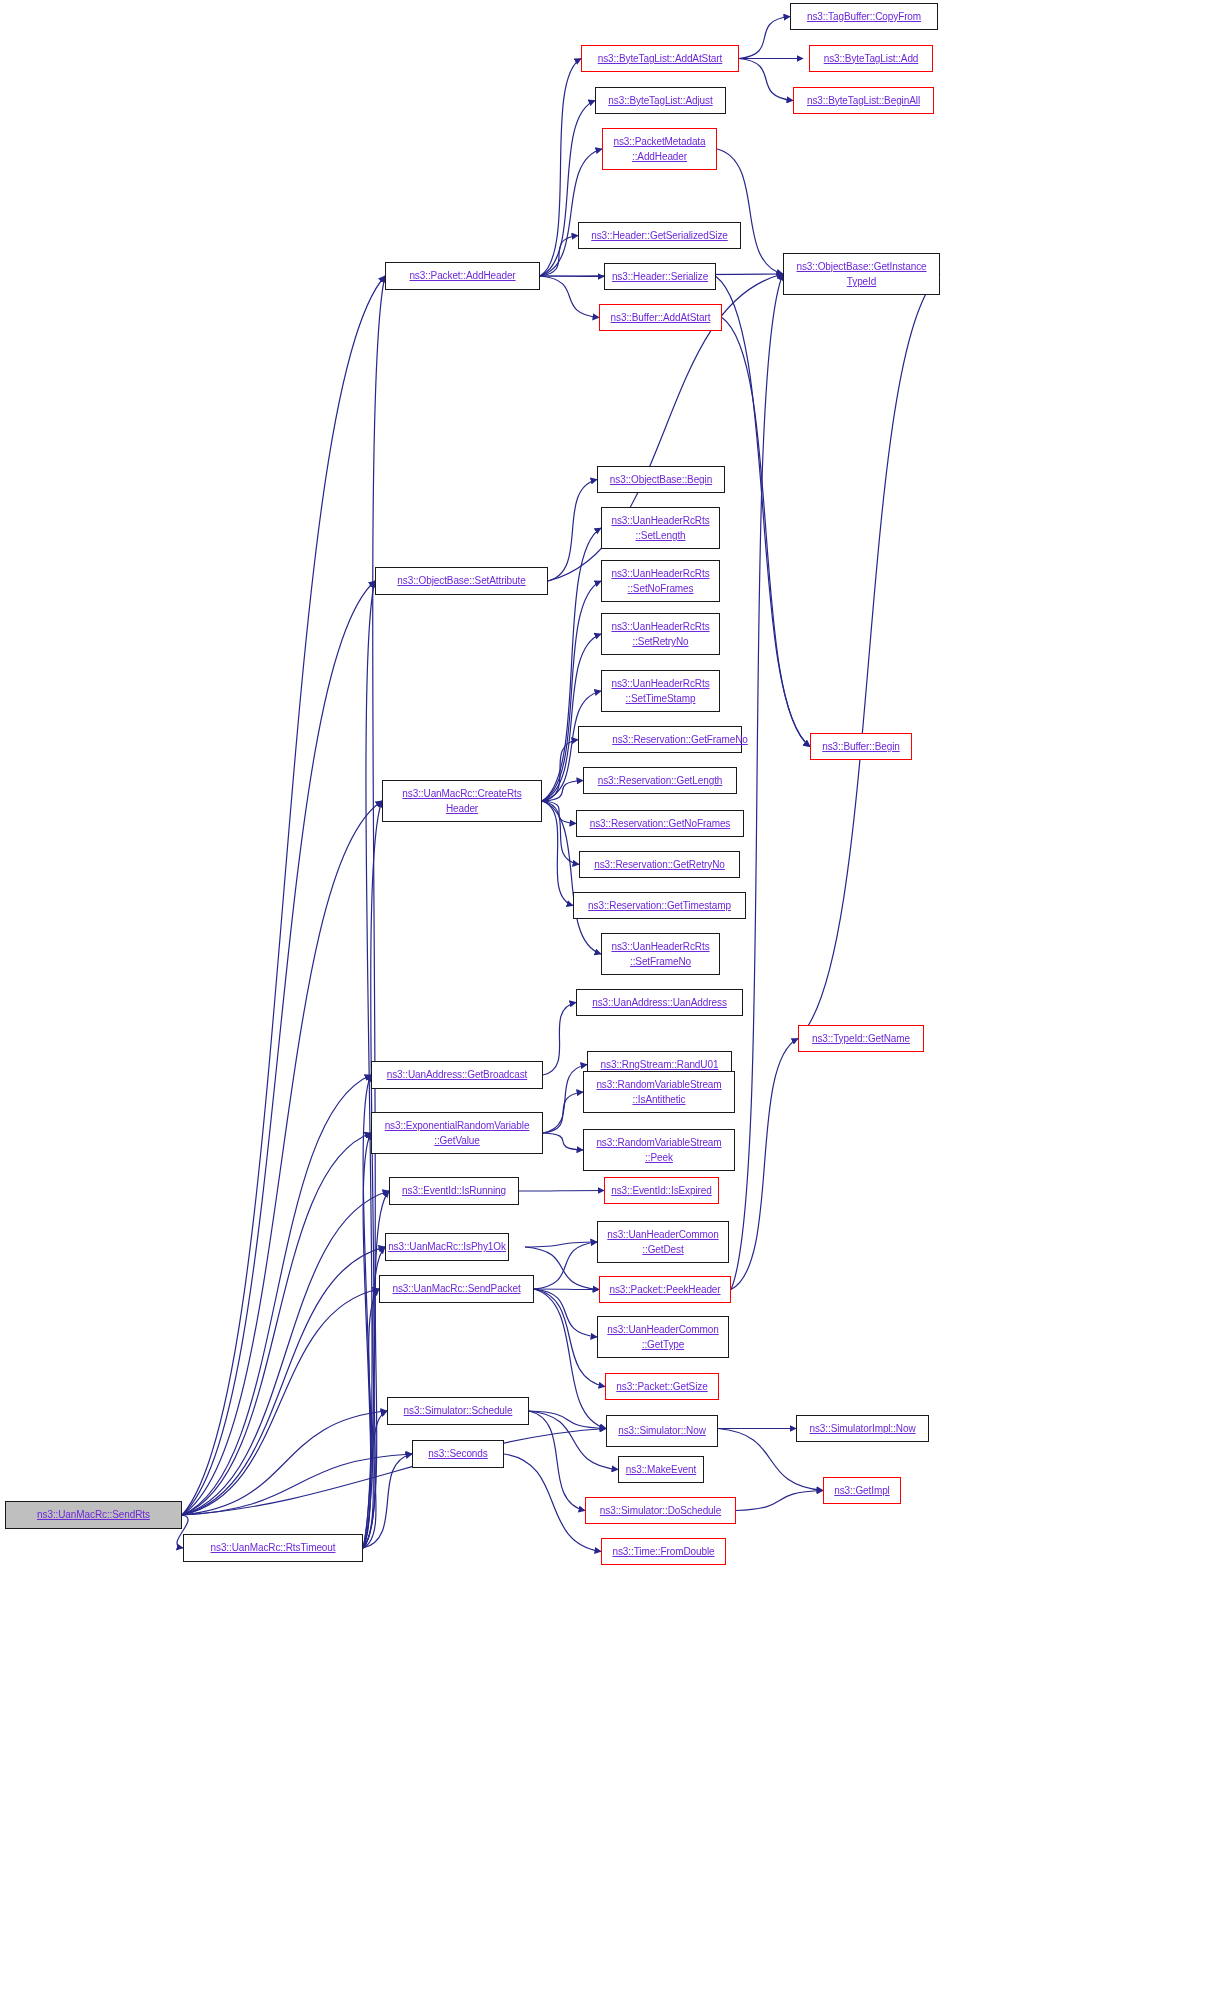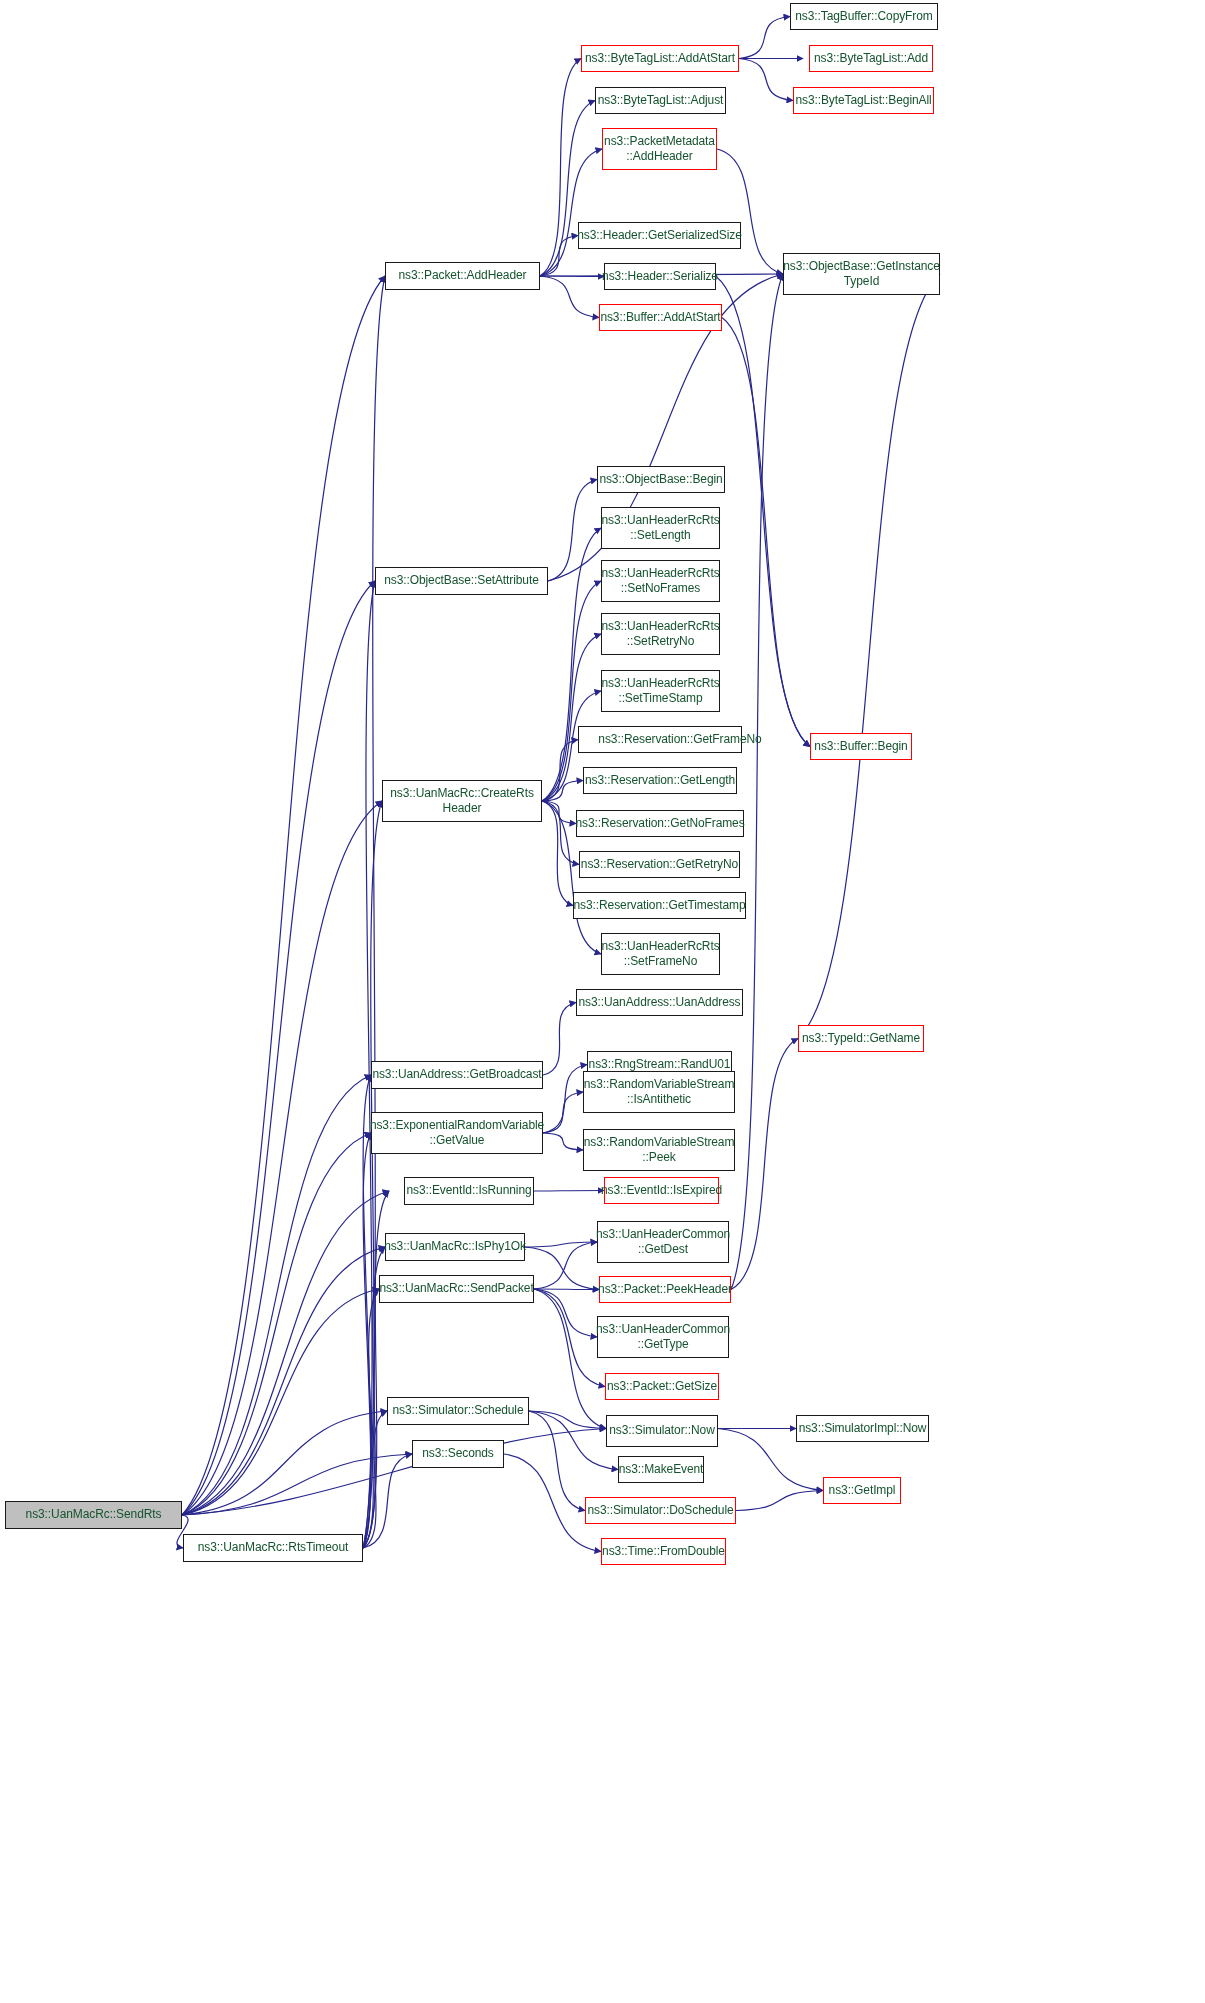--- a/index.html
+++ b/index.html
@@ -22,30 +22,31 @@
     left: 0;
     top: 0;
     width: 1205px;
     height: 2003px;
   }
   .node {
     position: absolute;
     box-sizing: border-box;
     border: 1px solid #1a1a1a;
     background: #ffffff;
-    color: #14532d;
-    font-size: 12px;
+    color: #6d28d9;
+    font-size: 10px;
     line-height: 15.5px;
     letter-spacing: -0.1px;
     text-align: center;
     display: flex;
     align-items: center;
     justify-content: center;
     white-space: pre-line;
     z-index: 5;
+    text-decoration: underline;
   }
   .node.red {
     border-color: #ff0000;
   }
   .node.root {
     background: #bfbfbf;
     border-color: #1a1a1a;
   }
 </style>
 </head>
@@ -131,22 +132,22 @@
   <div id="nodes">
       <div class="node root" style="left: 5px; top: 1501px; width: 177px; height: 28px;">ns3::UanMacRc::SendRts</div>
       <div class="node" style="left: 183px; top: 1534px; width: 180px; height: 28px;">ns3::UanMacRc::RtsTimeout</div>
       <div class="node" style="left: 385px; top: 262px; width: 155px; height: 28px;">ns3::Packet::AddHeader</div>
       <div class="node" style="left: 375px; top: 567px; width: 173px; height: 28px;">ns3::ObjectBase::SetAttribute</div>
       <div class="node" style="left: 382px; top: 780px; width: 160px; height: 42px;">ns3::UanMacRc::CreateRts
 Header</div>
       <div class="node" style="left: 371px; top: 1061px; width: 172px; height: 28px;">ns3::UanAddress::GetBroadcast</div>
       <div class="node" style="left: 371px; top: 1112px; width: 172px; height: 42px;">ns3::ExponentialRandomVariable
 ::GetValue</div>
-      <div class="node" style="left: 404px; top: 1177px; width: 130px; height: 28px;">ns3::EventId::IsRunning</div>
-      <div class="node" style="left: 385px; top: 1233px; width: 140px; height: 28px;">ns3::UanMacRc::IsPhy1Ok</div>
+      <div class="node" style="left: 389px; top: 1177px; width: 130px; height: 28px;">ns3::EventId::IsRunning</div>
+      <div class="node" style="left: 385px; top: 1233px; width: 124px; height: 28px;">ns3::UanMacRc::IsPhy1Ok</div>
       <div class="node" style="left: 379px; top: 1275px; width: 155px; height: 28px;">ns3::UanMacRc::SendPacket</div>
       <div class="node" style="left: 387px; top: 1397px; width: 142px; height: 28px;">ns3::Simulator::Schedule</div>
       <div class="node" style="left: 412px; top: 1440px; width: 92px; height: 28px;">ns3::Seconds</div>
       <div class="node" style="left: 790px; top: 3px; width: 148px; height: 27px;">ns3::TagBuffer::CopyFrom</div>
       <div class="node red" style="left: 581px; top: 45px; width: 158px; height: 27px;">ns3::ByteTagList::AddAtStart</div>
       <div class="node red" style="left: 803px; top: 45px; width: 124px; height: 27px; margin-left: 6px;">ns3::ByteTagList::Add</div>
       <div class="node red" style="left: 793px; top: 87px; width: 141px; height: 27px;">ns3::ByteTagList::BeginAll</div>
       <div class="node" style="left: 595px; top: 87px; width: 131px; height: 27px;">ns3::ByteTagList::Adjust</div>
       <div class="node red" style="left: 602px; top: 128px; width: 115px; height: 42px;">ns3::PacketMetadata
 ::AddHeader</div>

